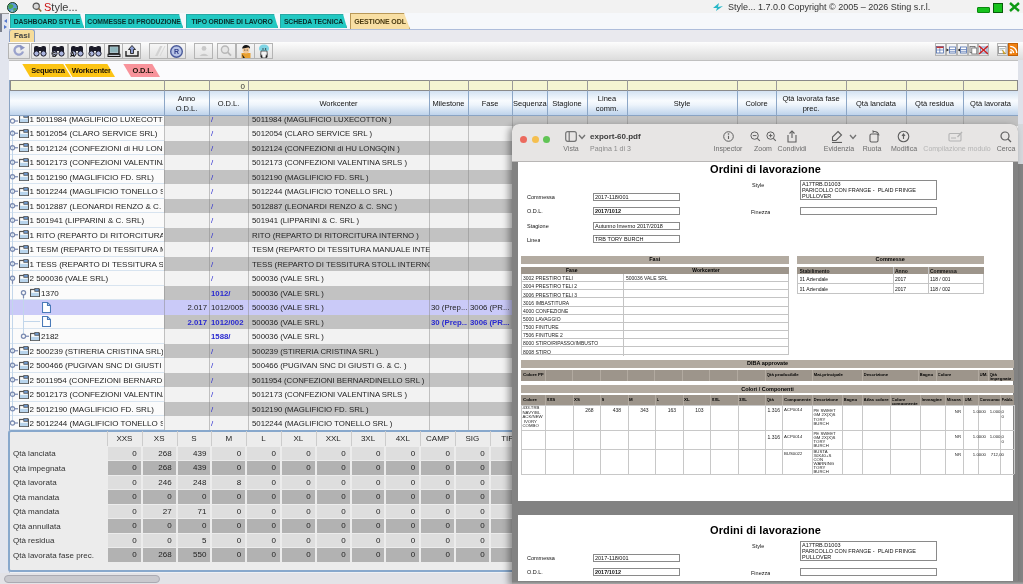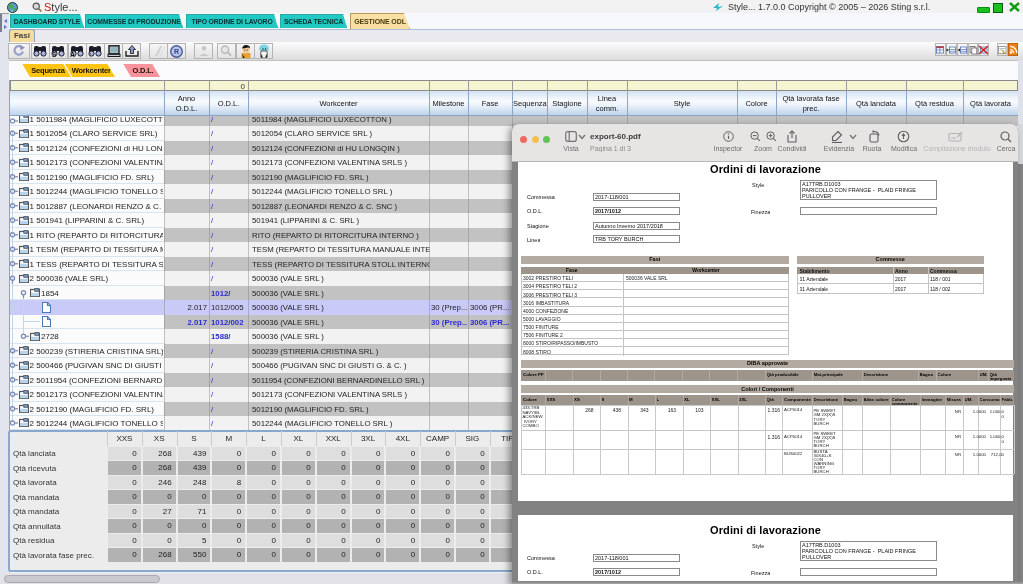--- a/index.html
+++ b/index.html
@@ -380,21 +380,21 @@
 <div class="a nw" style="left:29.5px;top:274.0px;width:133px;font-size:8px;color:#222;">2 500036 (VALE SRL)</div>
 <div class="a nw" style="left:211px;top:274.0px;width:36px;font-size:7.8px;font-weight:normal;color:#2a2ad0;">/</div>
 <div class="a nw" style="left:252px;top:274.0px;width:178px;font-size:7.8px;color:#222;">500036 (VALE SRL )</div>
 <div class="a" style="left:10px;top:285.5px;width:1008px;height:14.5px;background:#c2c2c2;"></div>
 <div class="a" style="left:10px;top:285.5px;width:154px;height:14.5px;background:#fbfbfb;border-bottom:1px solid #d8e4f0;box-sizing:border-box;"></div>
 <svg class="a" style="left:30px;top:288px" width="10" height="9" viewBox="0 0 10 9">
 <rect x="0.5" y="1.5" width="9" height="7" fill="#fdfdfd" stroke="#555" stroke-width="1.2"></rect>
 <rect x="4.8" y="0.5" width="4.2" height="2.8" fill="#6f9ad0" stroke="#555" stroke-width="0.8"></rect>
 <rect x="1" y="4.8" width="8" height="3.4" fill="#b8d4ec"></rect>
 </svg>
-<div class="a nw" style="left:41px;top:288.5px;width:120px;font-size:8px;color:#222;">1854</div>
+<div class="a nw" style="left:41px;top:288.5px;width:120px;font-size:8px;color:#222;">1370</div>
 <div class="a nw" style="left:211px;top:288.5px;width:36px;font-size:7.8px;font-weight:bold;color:#2a2ad0;">1012/</div>
 <div class="a nw" style="left:252px;top:288.5px;width:178px;font-size:7.8px;color:#222;">500036 (VALE SRL )</div>
 <div class="a" style="left:10px;top:300px;width:1008px;height:14.5px;background:#cacaf8;"></div>
 <svg class="a" style="left:42px;top:301.5px" width="9" height="11" viewBox="0 0 9 11">
 <path d="M0.5 0.5 L5.5 0.5 L8.5 3.5 L8.5 10.5 L0.5 10.5 Z" fill="#fff" stroke="#4a7ab8" stroke-width="1.1"></path>
 <path d="M5.5 0.5 L5.5 3.5 L8.5 3.5" fill="none" stroke="#4a7ab8" stroke-width="1.1"></path>
 </svg>
 <div class="a rt nw" style="left:164px;top:303.0px;width:43px;font-size:7.8px;font-weight:normal;color:#222;">2.017</div>
 <div class="a nw" style="left:211px;top:303.0px;width:36px;font-size:7.8px;font-weight:normal;color:#222;">1012/005</div>
 <div class="a nw" style="left:252px;top:303.0px;width:178px;font-size:7.8px;color:#222;">500036 (VALE SRL )</div>
@@ -411,21 +411,21 @@
 <div class="a nw" style="left:252px;top:317.5px;width:178px;font-size:7.8px;color:#222;">500036 (VALE SRL )</div>
 <div class="a nw" style="left:431px;top:317.5px;width:36px;font-size:7.8px;font-weight:bold;color:#2a2ad0;">30 (Prep...</div>
 <div class="a nw" style="left:470px;top:317.5px;width:41px;font-size:7.8px;font-weight:bold;color:#2a2ad0;">3006 (PR...</div>
 <div class="a" style="left:10px;top:329px;width:1008px;height:14.5px;background:#f2f2f2;"></div>
 <div class="a" style="left:10px;top:329px;width:154px;height:14.5px;background:#fbfbfb;border-bottom:1px solid #d8e4f0;box-sizing:border-box;"></div>
 <svg class="a" style="left:30px;top:331.5px" width="10" height="9" viewBox="0 0 10 9">
 <rect x="0.5" y="1.5" width="9" height="7" fill="#fdfdfd" stroke="#555" stroke-width="1.2"></rect>
 <rect x="4.8" y="0.5" width="4.2" height="2.8" fill="#6f9ad0" stroke="#555" stroke-width="0.8"></rect>
 <rect x="1" y="4.8" width="8" height="3.4" fill="#b8d4ec"></rect>
 </svg>
-<div class="a nw" style="left:41px;top:332.0px;width:120px;font-size:8px;color:#222;">2728</div>
+<div class="a nw" style="left:41px;top:332.0px;width:120px;font-size:8px;color:#222;">2182</div>
 <div class="a nw" style="left:211px;top:332.0px;width:36px;font-size:7.8px;font-weight:bold;color:#2a2ad0;">1588/</div>
 <div class="a nw" style="left:252px;top:332.0px;width:178px;font-size:7.8px;color:#222;">500036 (VALE SRL )</div>
 <div class="a" style="left:10px;top:343.5px;width:1008px;height:14.5px;background:#c2c2c2;"></div>
 <div class="a" style="left:10px;top:343.5px;width:154px;height:14.5px;background:#fbfbfb;border-bottom:1px solid #d8e4f0;box-sizing:border-box;"></div>
 <svg class="a" style="left:19px;top:346px" width="10" height="9" viewBox="0 0 10 9">
 <rect x="0.5" y="1.5" width="9" height="7" fill="#fdfdfd" stroke="#555" stroke-width="1.2"></rect>
 <rect x="4.8" y="0.5" width="4.2" height="2.8" fill="#6f9ad0" stroke="#555" stroke-width="0.8"></rect>
 <rect x="1" y="4.8" width="8" height="3.4" fill="#b8d4ec"></rect>
 </svg>
 <div class="a nw" style="left:29.5px;top:346.5px;width:133px;font-size:8px;color:#222;">2 500239 (STIRERIA CRISTINA  SRL)</div>
@@ -574,21 +574,21 @@
 <div class="a rt" style="left:177.6px;top:446.5px;width:32.8px;height:13.5px;background:#dedede;font-size:8px;color:#222;line-height:13.5px;padding-right:4px;box-sizing:border-box;">439</div>
 <div class="a rt" style="left:212.39999999999998px;top:446.5px;width:32.8px;height:13.5px;background:#dedede;font-size:8px;color:#222;line-height:13.5px;padding-right:4px;box-sizing:border-box;">0</div>
 <div class="a rt" style="left:247.2px;top:446.5px;width:32.8px;height:13.5px;background:#dedede;font-size:8px;color:#222;line-height:13.5px;padding-right:4px;box-sizing:border-box;">0</div>
 <div class="a rt" style="left:282.0px;top:446.5px;width:32.8px;height:13.5px;background:#dedede;font-size:8px;color:#222;line-height:13.5px;padding-right:4px;box-sizing:border-box;">0</div>
 <div class="a rt" style="left:316.79999999999995px;top:446.5px;width:32.8px;height:13.5px;background:#dedede;font-size:8px;color:#222;line-height:13.5px;padding-right:4px;box-sizing:border-box;">0</div>
 <div class="a rt" style="left:351.59999999999997px;top:446.5px;width:32.8px;height:13.5px;background:#dedede;font-size:8px;color:#222;line-height:13.5px;padding-right:4px;box-sizing:border-box;">0</div>
 <div class="a rt" style="left:386.4px;top:446.5px;width:32.8px;height:13.5px;background:#dedede;font-size:8px;color:#222;line-height:13.5px;padding-right:4px;box-sizing:border-box;">0</div>
 <div class="a rt" style="left:421.2px;top:446.5px;width:32.8px;height:13.5px;background:#dedede;font-size:8px;color:#222;line-height:13.5px;padding-right:4px;box-sizing:border-box;">0</div>
 <div class="a rt" style="left:456.0px;top:446.5px;width:32.8px;height:13.5px;background:#dedede;font-size:8px;color:#222;line-height:13.5px;padding-right:4px;box-sizing:border-box;">0</div>
 <div class="a rt" style="left:490.79999999999995px;top:446.5px;width:32.8px;height:13.5px;background:#dedede;font-size:8px;color:#222;line-height:13.5px;padding-right:4px;box-sizing:border-box;">0</div>
-<div class="a nw" style="left:13px;top:463.5px;width:92px;font-size:8px;color:#333;">Qtà ricevuta</div>
+<div class="a nw" style="left:13px;top:463.5px;width:92px;font-size:8px;color:#333;">Qtà impegnata</div>
 <div class="a rt" style="left:108.0px;top:461.0px;width:32.8px;height:13.5px;background:#b2b2b2;font-size:8px;color:#222;line-height:13.5px;padding-right:4px;box-sizing:border-box;">0</div>
 <div class="a rt" style="left:142.8px;top:461.0px;width:32.8px;height:13.5px;background:#b2b2b2;font-size:8px;color:#222;line-height:13.5px;padding-right:4px;box-sizing:border-box;">268</div>
 <div class="a rt" style="left:177.6px;top:461.0px;width:32.8px;height:13.5px;background:#b2b2b2;font-size:8px;color:#222;line-height:13.5px;padding-right:4px;box-sizing:border-box;">439</div>
 <div class="a rt" style="left:212.39999999999998px;top:461.0px;width:32.8px;height:13.5px;background:#b2b2b2;font-size:8px;color:#222;line-height:13.5px;padding-right:4px;box-sizing:border-box;">0</div>
 <div class="a rt" style="left:247.2px;top:461.0px;width:32.8px;height:13.5px;background:#b2b2b2;font-size:8px;color:#222;line-height:13.5px;padding-right:4px;box-sizing:border-box;">0</div>
 <div class="a rt" style="left:282.0px;top:461.0px;width:32.8px;height:13.5px;background:#b2b2b2;font-size:8px;color:#222;line-height:13.5px;padding-right:4px;box-sizing:border-box;">0</div>
 <div class="a rt" style="left:316.79999999999995px;top:461.0px;width:32.8px;height:13.5px;background:#b2b2b2;font-size:8px;color:#222;line-height:13.5px;padding-right:4px;box-sizing:border-box;">0</div>
 <div class="a rt" style="left:351.59999999999997px;top:461.0px;width:32.8px;height:13.5px;background:#b2b2b2;font-size:8px;color:#222;line-height:13.5px;padding-right:4px;box-sizing:border-box;">0</div>
 <div class="a rt" style="left:386.4px;top:461.0px;width:32.8px;height:13.5px;background:#b2b2b2;font-size:8px;color:#222;line-height:13.5px;padding-right:4px;box-sizing:border-box;">0</div>
 <div class="a rt" style="left:421.2px;top:461.0px;width:32.8px;height:13.5px;background:#b2b2b2;font-size:8px;color:#222;line-height:13.5px;padding-right:4px;box-sizing:border-box;">0</div>

